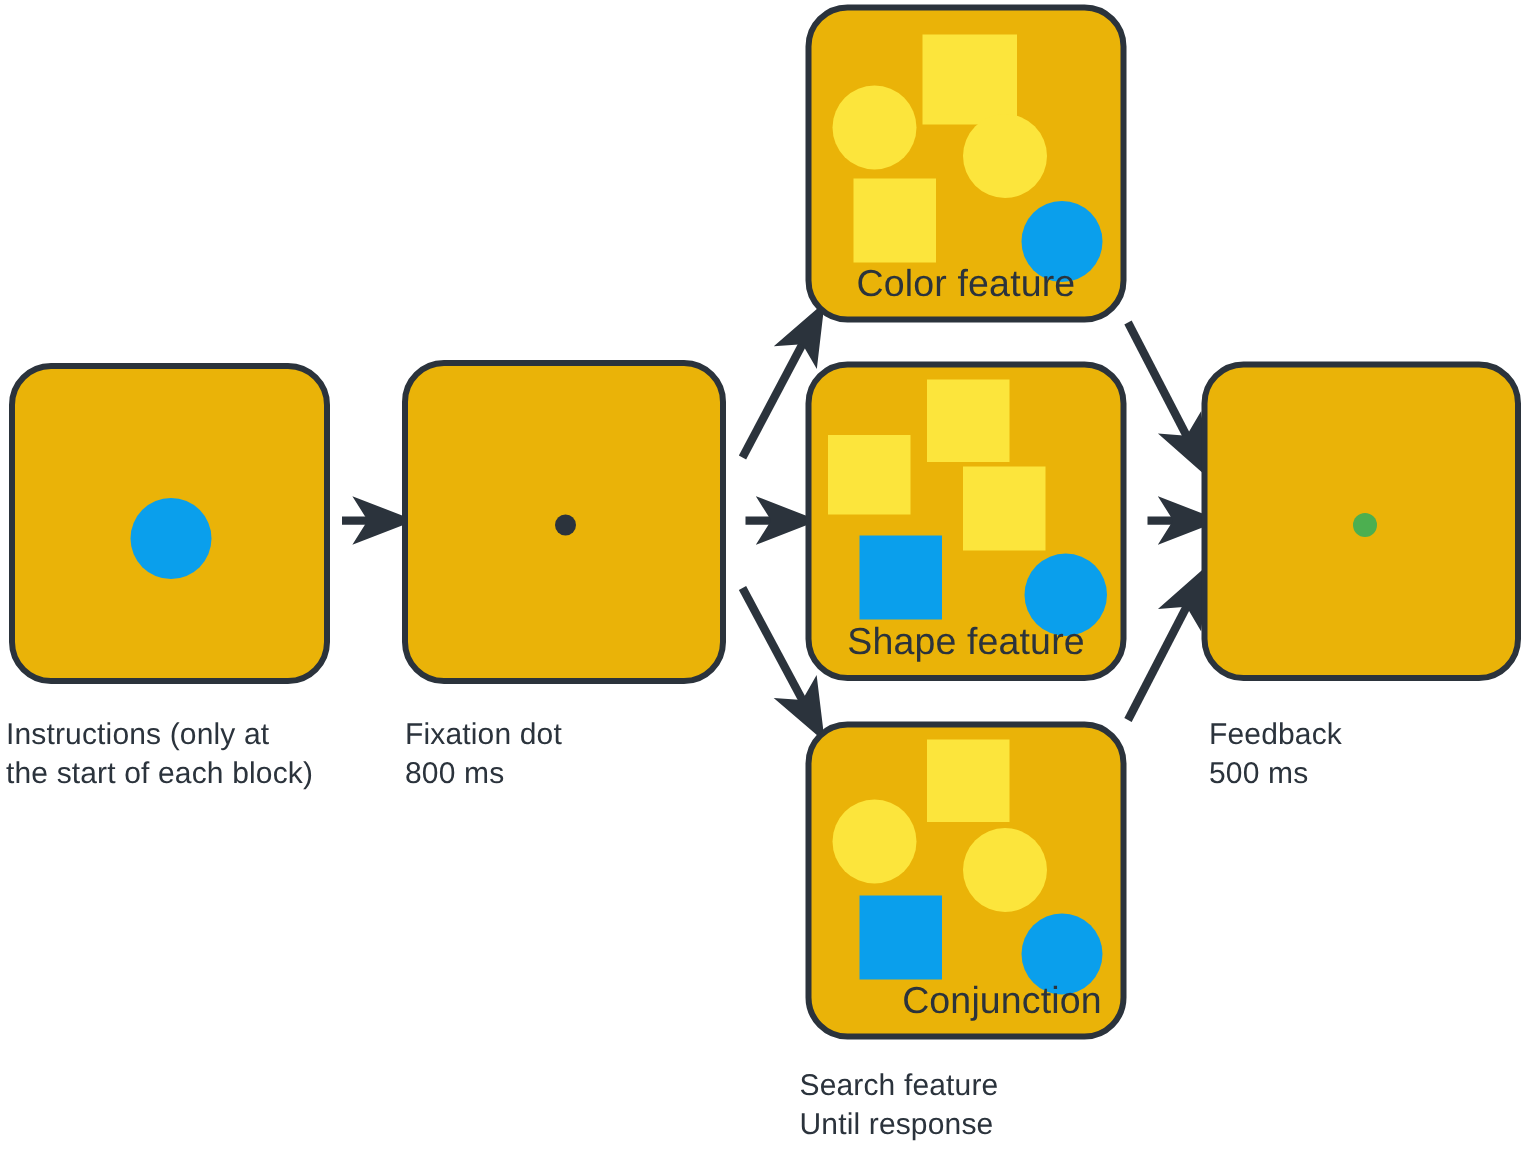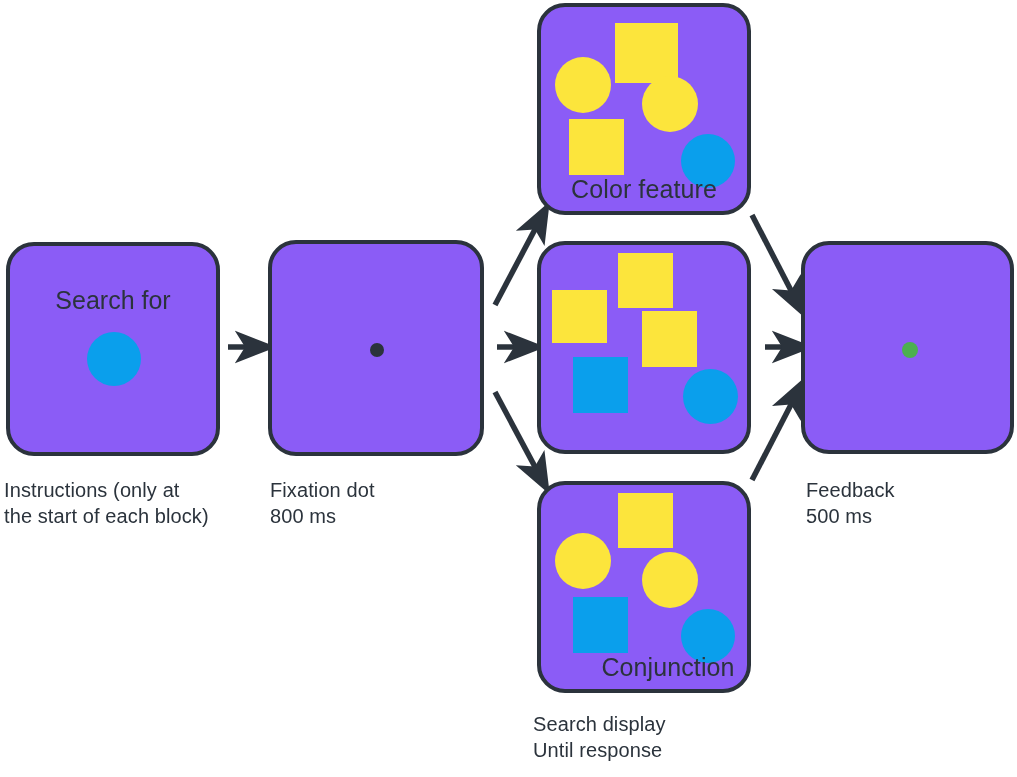--- a/index.html
+++ b/index.html
@@ -14,21 +14,21 @@
   #stage {
     position: relative;
     width: 1017px;
     height: 777px;
     background: #ffffff;
     overflow: hidden;
   }
   .panel {
     position: absolute;
     box-sizing: border-box;
-    background: #8b5cf6;
+    background: #eab308;
     border: 4px solid #2b333c;
     border-radius: 28px;
   }
   .panel-inner {
     position: absolute;
     inset: 0;
     overflow: hidden;
     border-radius: 24px;
   }
   .shape {
@@ -91,21 +91,20 @@
       <line x1="495" y1="305" x2="541" y2="218"></line>
       <line x1="495" y1="392" x2="541" y2="478"></line>
       <line x1="765" y1="347" x2="795" y2="347"></line>
       <line x1="752" y1="215" x2="797" y2="302"></line>
       <line x1="752" y1="480" x2="797" y2="393"></line>
     </g>
   </svg>
 
   <div class="panel" style="left:6px; top:242px; width:214px; height:214px;">
     <div class="panel-inner">
-      <div class="instr-text" style="top:40px;">Search for</div>
       <div class="shape circle" style="left:77px; top:86px; width:54px; height:54px; background:#0a9fec;"></div>
     </div>
   </div>
   <div class="caption" style="left:4px; top:478px; width:250px;">Instructions (only at
 the start of each block)</div>
 
   <div class="panel" style="left:268px; top:240px; width:216px; height:216px;">
     <div class="panel-inner">
       <div class="dot" style="left:98px; top:99px; width:14px; height:14px; background:#2b333c;"></div>
     </div>
@@ -124,35 +123,36 @@
     </div>
   </div>
 
   <div class="panel" style="left:537px; top:241px; width:214px; height:213px;">
     <div class="panel-inner">
       <div class="shape square" style="left:77px; top:8px; width:55px; height:55px; background:#fce53c;"></div>
       <div class="shape square" style="left:11px; top:45px; width:55px; height:53px; background:#fce53c;"></div>
       <div class="shape square" style="left:101px; top:66px; width:55px; height:56px; background:#fce53c;"></div>
       <div class="shape square" style="left:32px; top:112px; width:55px; height:56px; background:#0a9fec;"></div>
       <div class="shape circle" style="left:142px; top:124px; width:55px; height:55px; background:#0a9fec;"></div>
+      <div class="panel-label" style="bottom:7px;">Shape feature</div>
     </div>
   </div>
 
   <div class="panel" style="left:537px; top:481px; width:214px; height:212px;">
     <div class="panel-inner">
       <div class="shape square" style="left:77px; top:8px; width:55px; height:55px; background:#fce53c;"></div>
       <div class="shape circle" style="left:14px; top:48px; width:56px; height:56px; background:#fce53c;"></div>
       <div class="shape circle" style="left:101px; top:67px; width:56px; height:56px; background:#fce53c;"></div>
       <div class="shape square" style="left:32px; top:112px; width:55px; height:56px; background:#0a9fec;"></div>
       <div class="shape circle" style="left:140px; top:124px; width:54px; height:54px; background:#0a9fec;"></div>
       <div class="panel-label" style="bottom:7px;padding-left:48px;">Conjunction</div>
     </div>
   </div>
 
-  <div class="caption" style="left:533px; top:712px; width:300px;">Search display
+  <div class="caption" style="left:533px; top:712px; width:300px;">Search feature
 Until response</div>
 
   <div class="panel" style="left:801px; top:241px; width:213px; height:213px;">
     <div class="panel-inner">
       <div class="dot" style="left:97px; top:97px; width:16px; height:16px; background:#4caf50;"></div>
     </div>
   </div>
   <div class="caption" style="left:806px; top:478px; width:250px;">Feedback
 500 ms</div>
 

